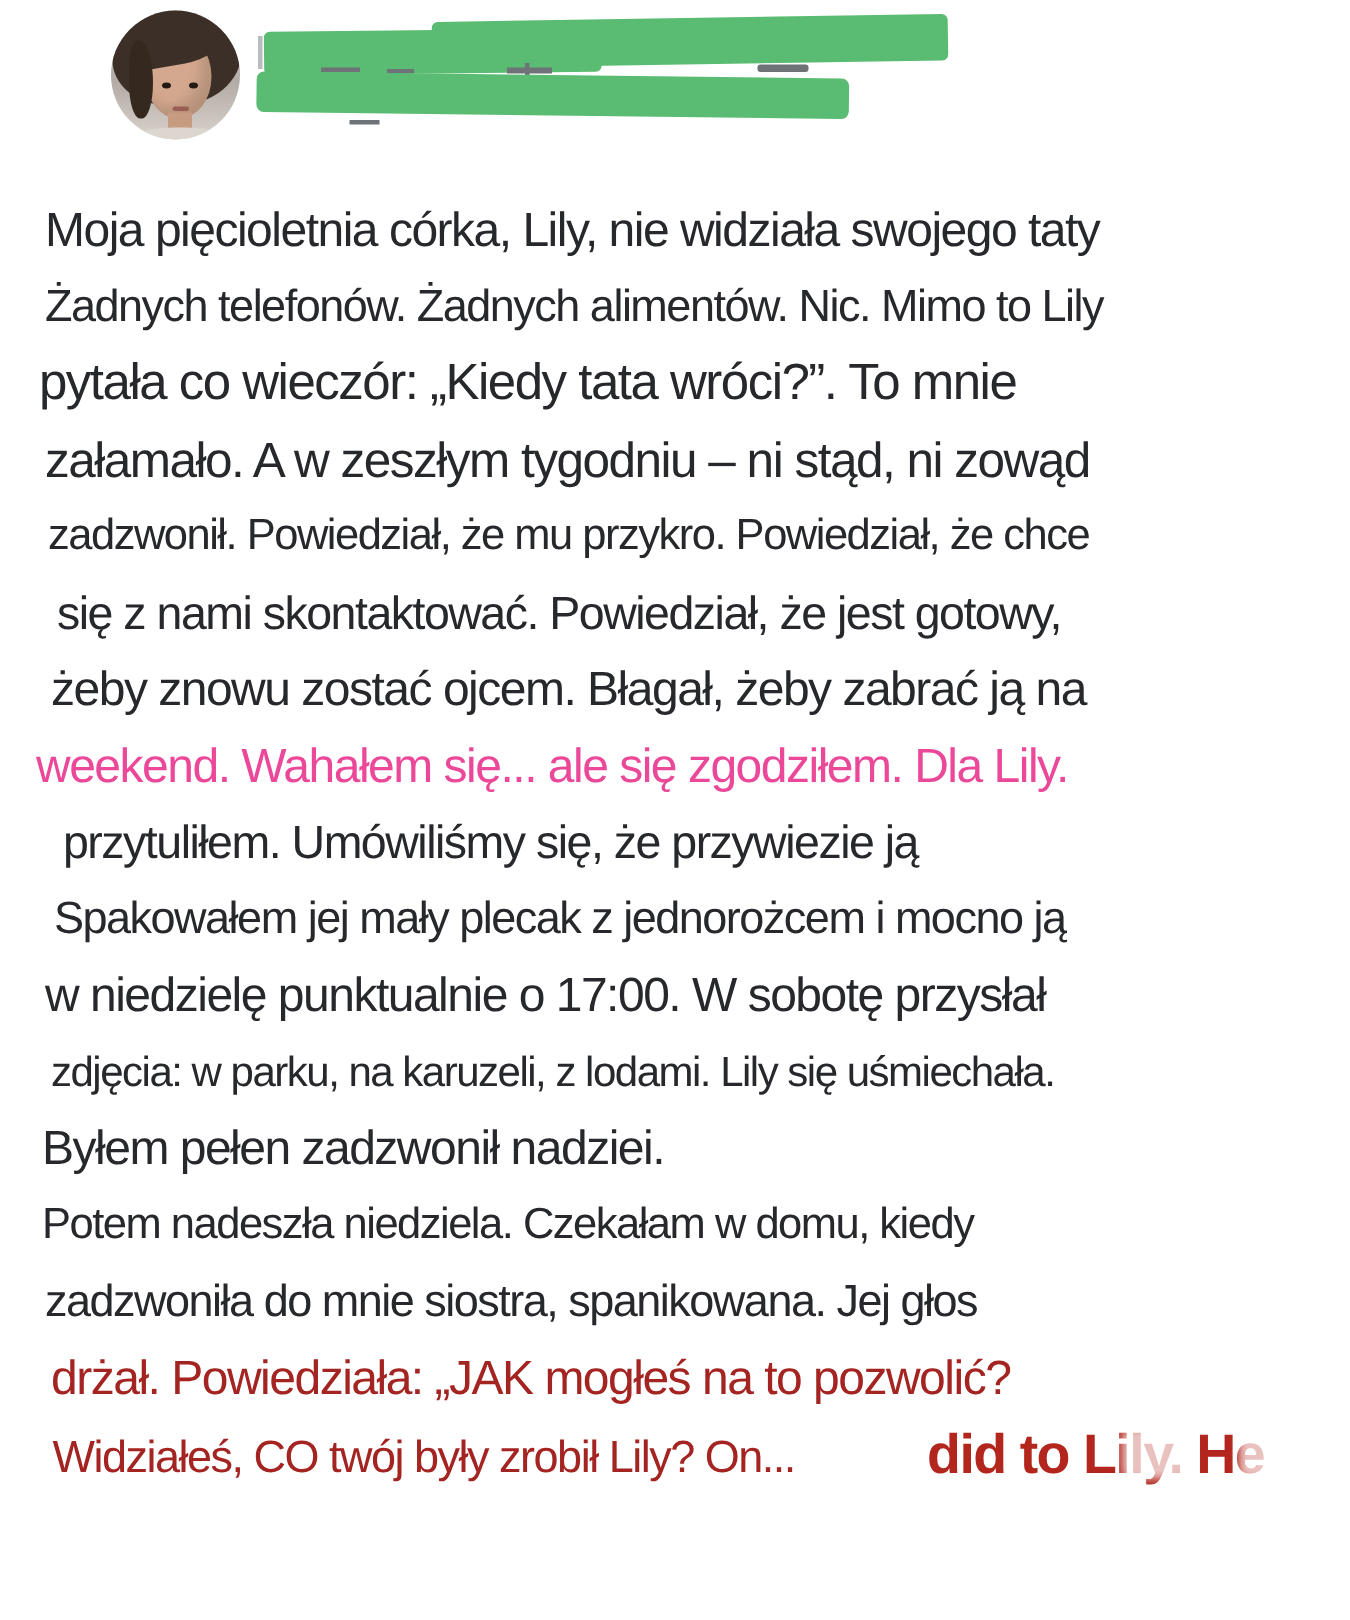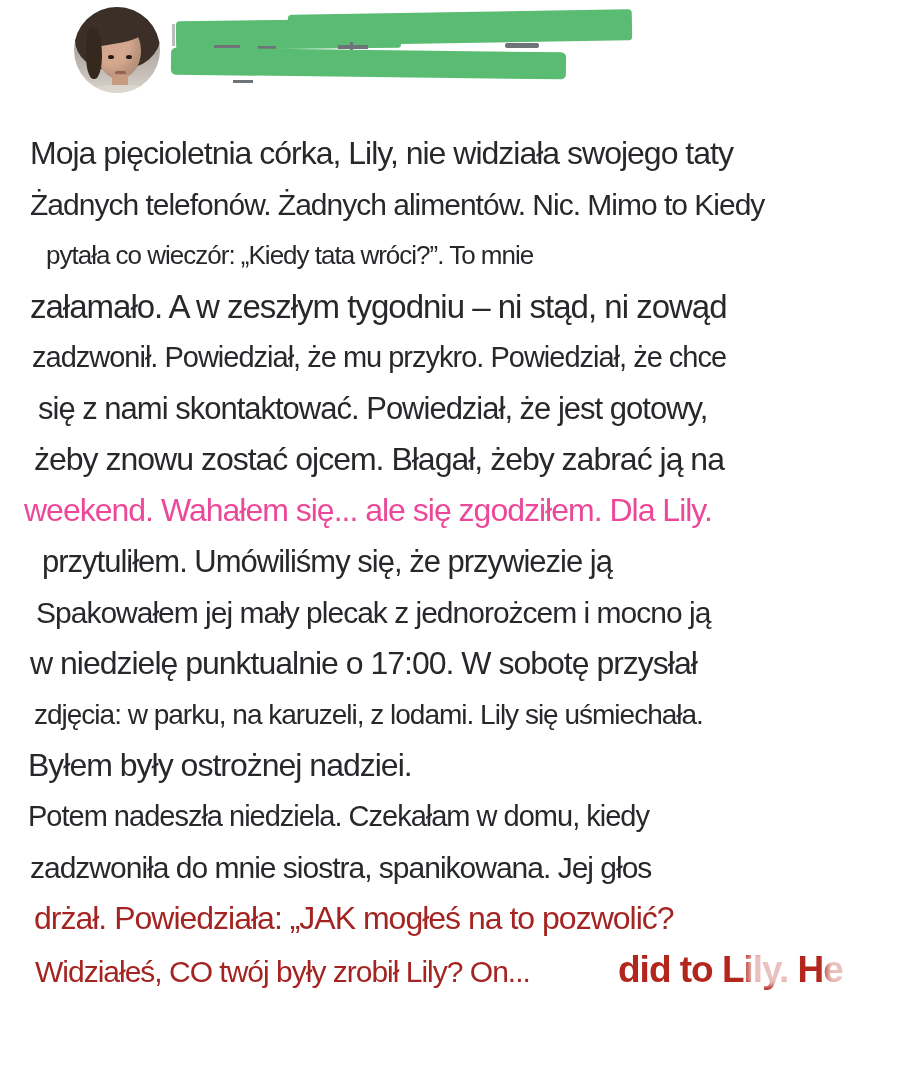--- a/index.html
+++ b/index.html
@@ -41,21 +41,21 @@
   
   .post-lines{position:absolute;top:128px;left:0;width:900px;}
   .line{
     height:51px;line-height:51px;white-space:nowrap;color:#26282b;
     letter-spacing:-1px;padding-left:30px;font-weight:400;
   }
   .l1{font-size:32px;}
   .l2{font-size:32px;}
   .l3{font-size:29px;padding-left:34px;}
   .l4{font-size:30px;}
-  .l5{font-size:26px;padding-left:46px;}
+  .l5{font-size:34px;padding-left:26px;}
   .l6{font-size:33px;}
   .l7{font-size:29px;padding-left:32px;}
   .l8{font-size:31px;padding-left:38px;}
   .l9{font-size:32px;padding-left:34px;}
   .l10{font-size:32px;padding-left:24px;}
   .l11{font-size:30px;padding-left:36px;}
   .l12{font-size:31px;padding-left:42px;}
   .l13{font-size:32px;}
   .l14{font-size:28px;padding-left:34px;}
   .l15{font-size:32px;padding-left:28px;}
@@ -103,32 +103,32 @@
     <div class="peek p4"></div>
     <div class="peek p5"></div>
     <div class="peek p6"></div>
     <div class="peek p7"></div>
     <div class="redact b" style="background: rgb(90, 188, 114);"></div>
     <div class="peek p8"></div>
   </div>
 
   <div class="post-lines">
     <div class="line l1" style="color: rgb(38, 40, 43);">Moja pięcioletnia córka, Lily, nie widziała swojego taty</div>
-    <div class="line l4" style="color: rgb(38, 40, 43);">Żadnych telefonów. Żadnych alimentów. Nic. Mimo to Kiedy</div>
+    <div class="line l4" style="color: rgb(38, 40, 43);">Żadnych telefonów. Żadnych alimentów. Nic. Mimo to Lily</div>
     <div class="line l5" style="color: rgb(38, 40, 43);">pytała co wieczór: „Kiedy tata wróci?”. To mnie</div>
     <div class="line l6" style="color: rgb(38, 40, 43);">załamało. A w zeszłym tygodniu – ni stąd, ni zowąd</div>
     <div class="line l7" style="color: rgb(38, 40, 43);">zadzwonił. Powiedział, że mu przykro. Powiedział, że chce</div>
     <div class="line l8" style="color: rgb(38, 40, 43);">się z nami skontaktować. Powiedział, że jest gotowy,</div>
     <div class="line l9" style="color: rgb(38, 40, 43);">żeby znowu zostać ojcem. Błagał, żeby zabrać ją na</div>
     <div class="line l10" style="color: #ec4899;">weekend. Wahałem się... ale się zgodziłem. Dla Lily.</div>
     <div class="line l12" style="color: rgb(38, 40, 43);">przytuliłem. Umówiliśmy się, że przywiezie ją</div>
     <div class="line l11" style="color: rgb(38, 40, 43);">Spakowałem jej mały plecak z jednorożcem i mocno ją</div>
     <div class="line l13" style="color: rgb(38, 40, 43);">w niedzielę punktualnie o 17:00. W sobotę przysłał</div>
     <div class="line l14" style="color: rgb(38, 40, 43);">zdjęcia: w parku, na karuzeli, z lodami. Lily się uśmiechała.</div>
-    <div class="line l15" style="color: rgb(38, 40, 43);">Byłem były ostrożnej nadziei.</div>
+    <div class="line l15" style="color: rgb(38, 40, 43);">Byłem pełen zadzwonił nadziei.</div>
     <div class="line l16" style="color: rgb(38, 40, 43);">Potem nadeszła niedziela. Czekałam w domu, kiedy</div>
     <div class="line l17" style="color: rgb(38, 40, 43);">zadzwoniła do mnie siostra, spanikowana. Jej głos</div>
     <div class="line l18 red" style="color: rgb(164, 36, 33);">drżał. Powiedziała: „JAK mogłeś na to pozwolić?</div>
 
     <div class="line-overlap">
       <span class="en-orig">did to Lily. He</span>
       <div class="smudge s1"></div>
       <div class="smudge s2"></div>
       <span class="pl-over" style="color: rgb(164, 36, 33);">Widziałeś, CO twój były zrobił Lily? On...</span>
     </div>

